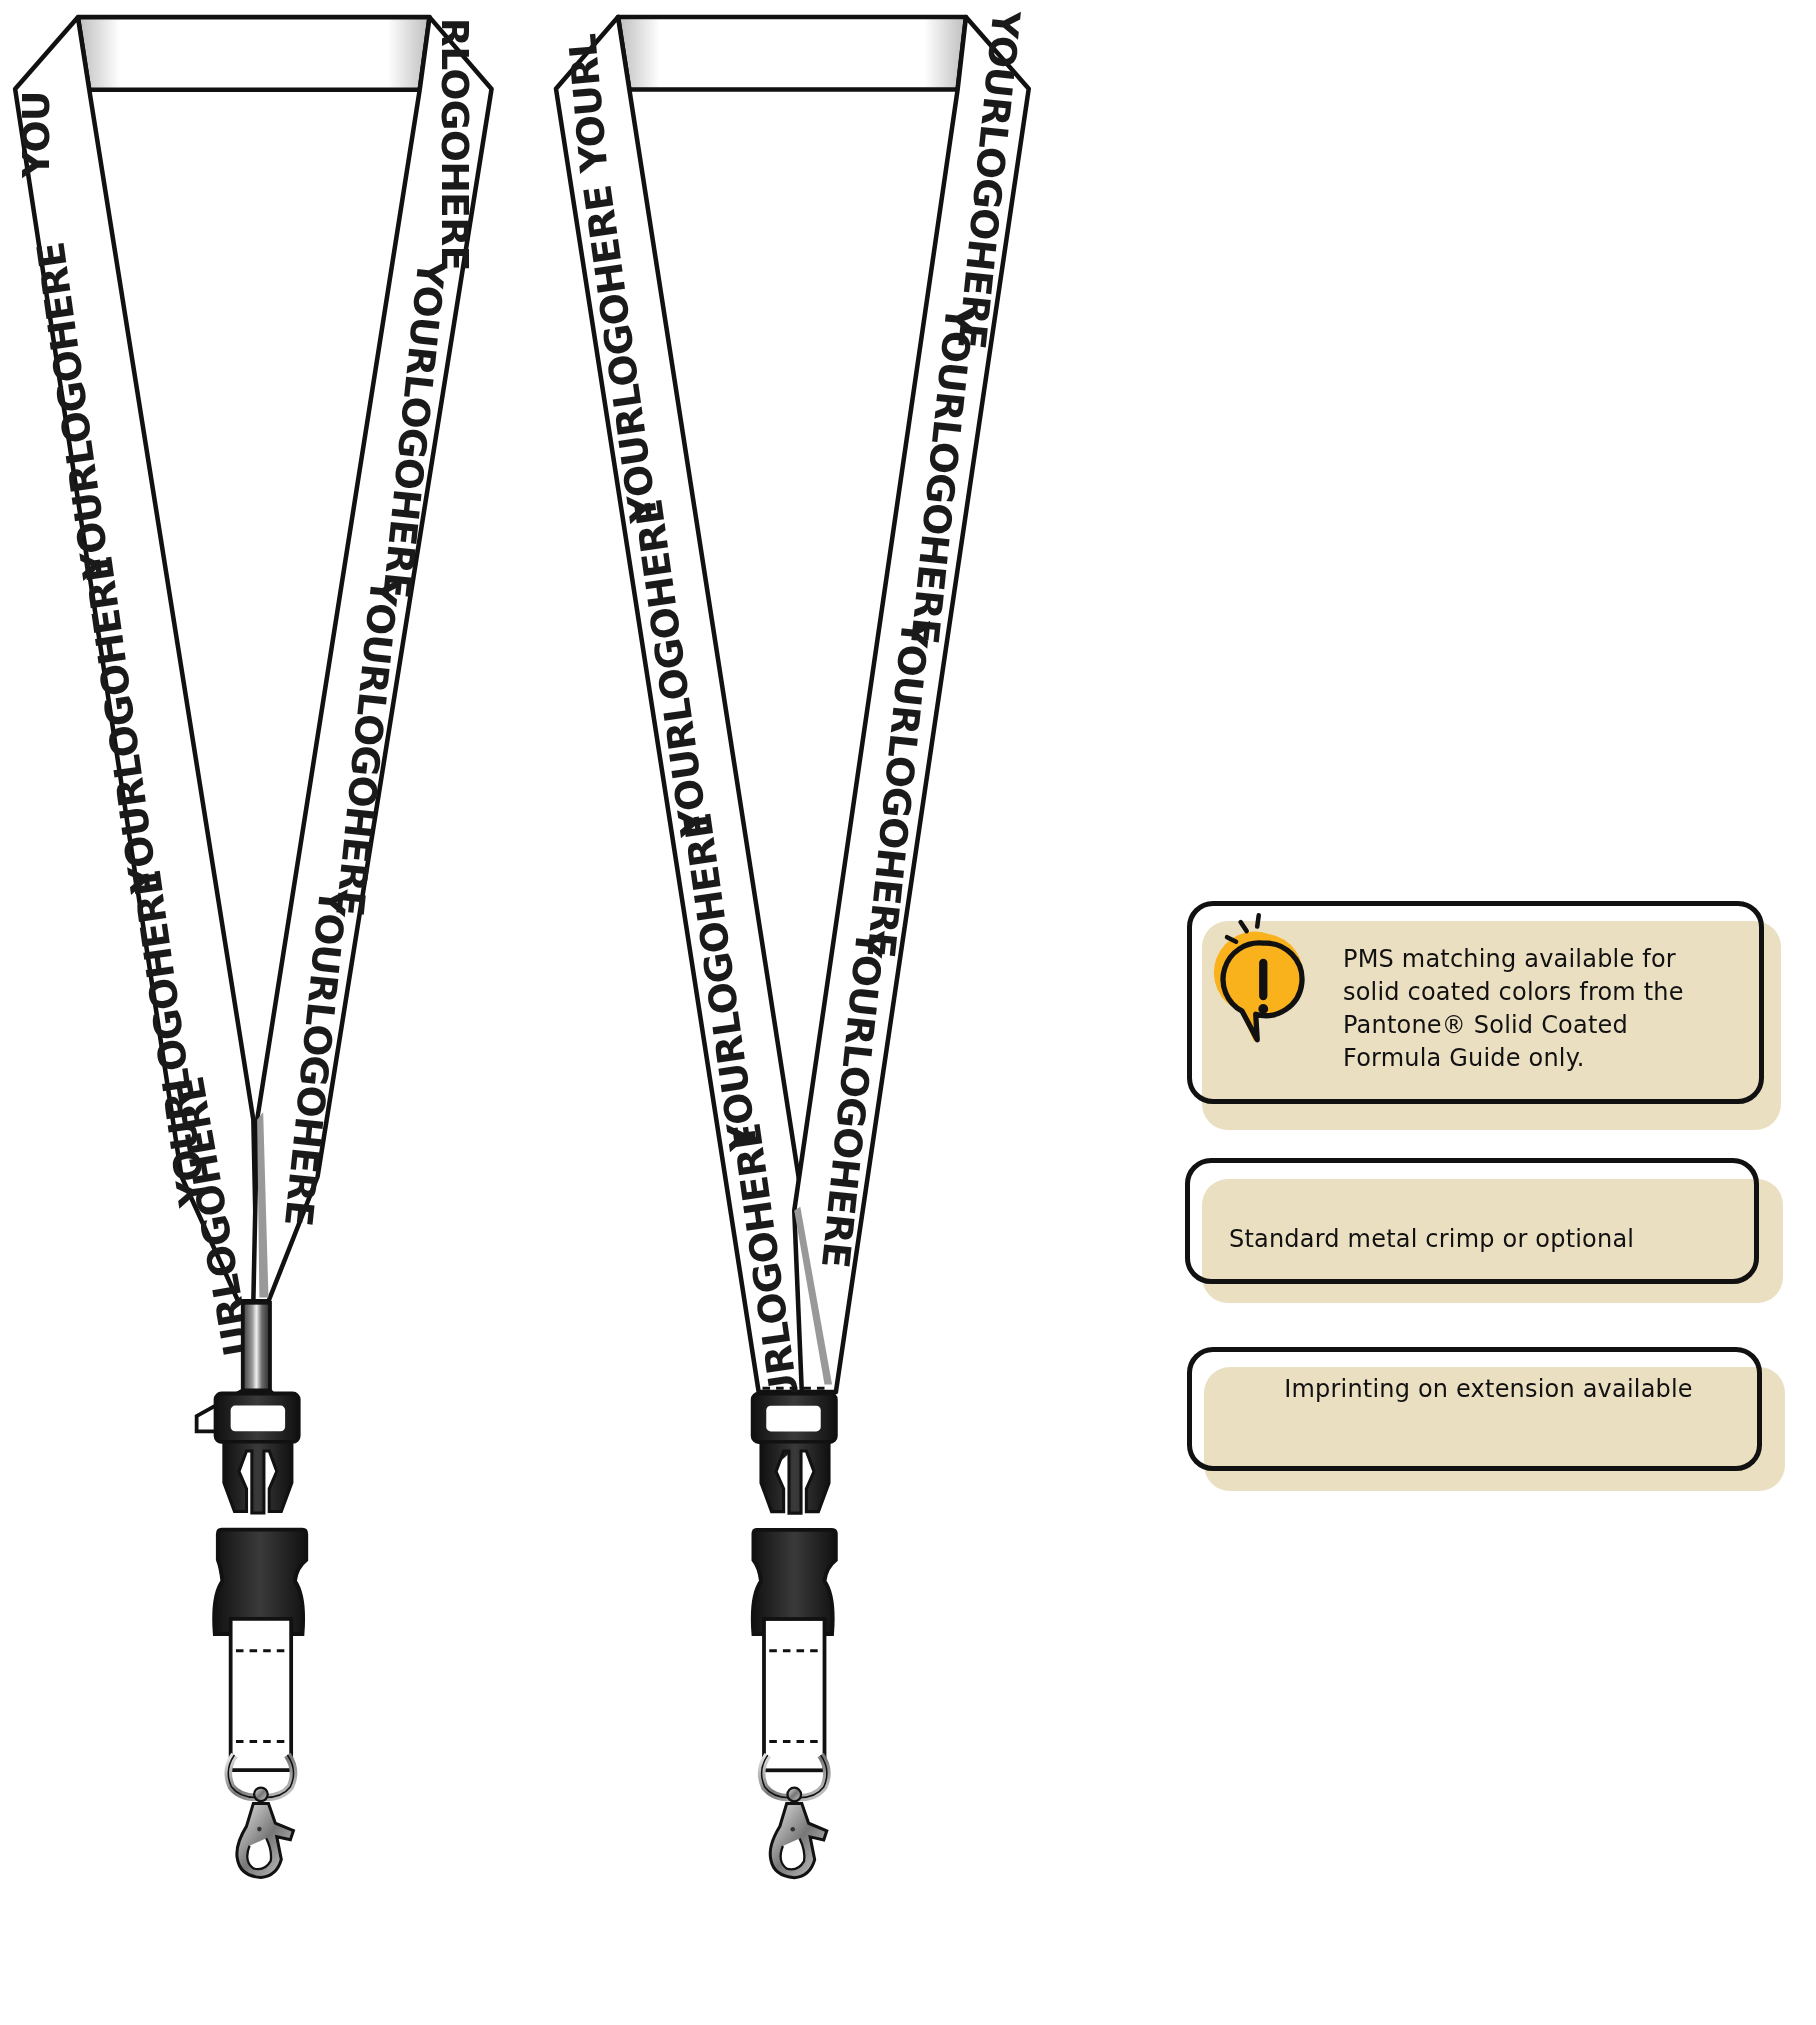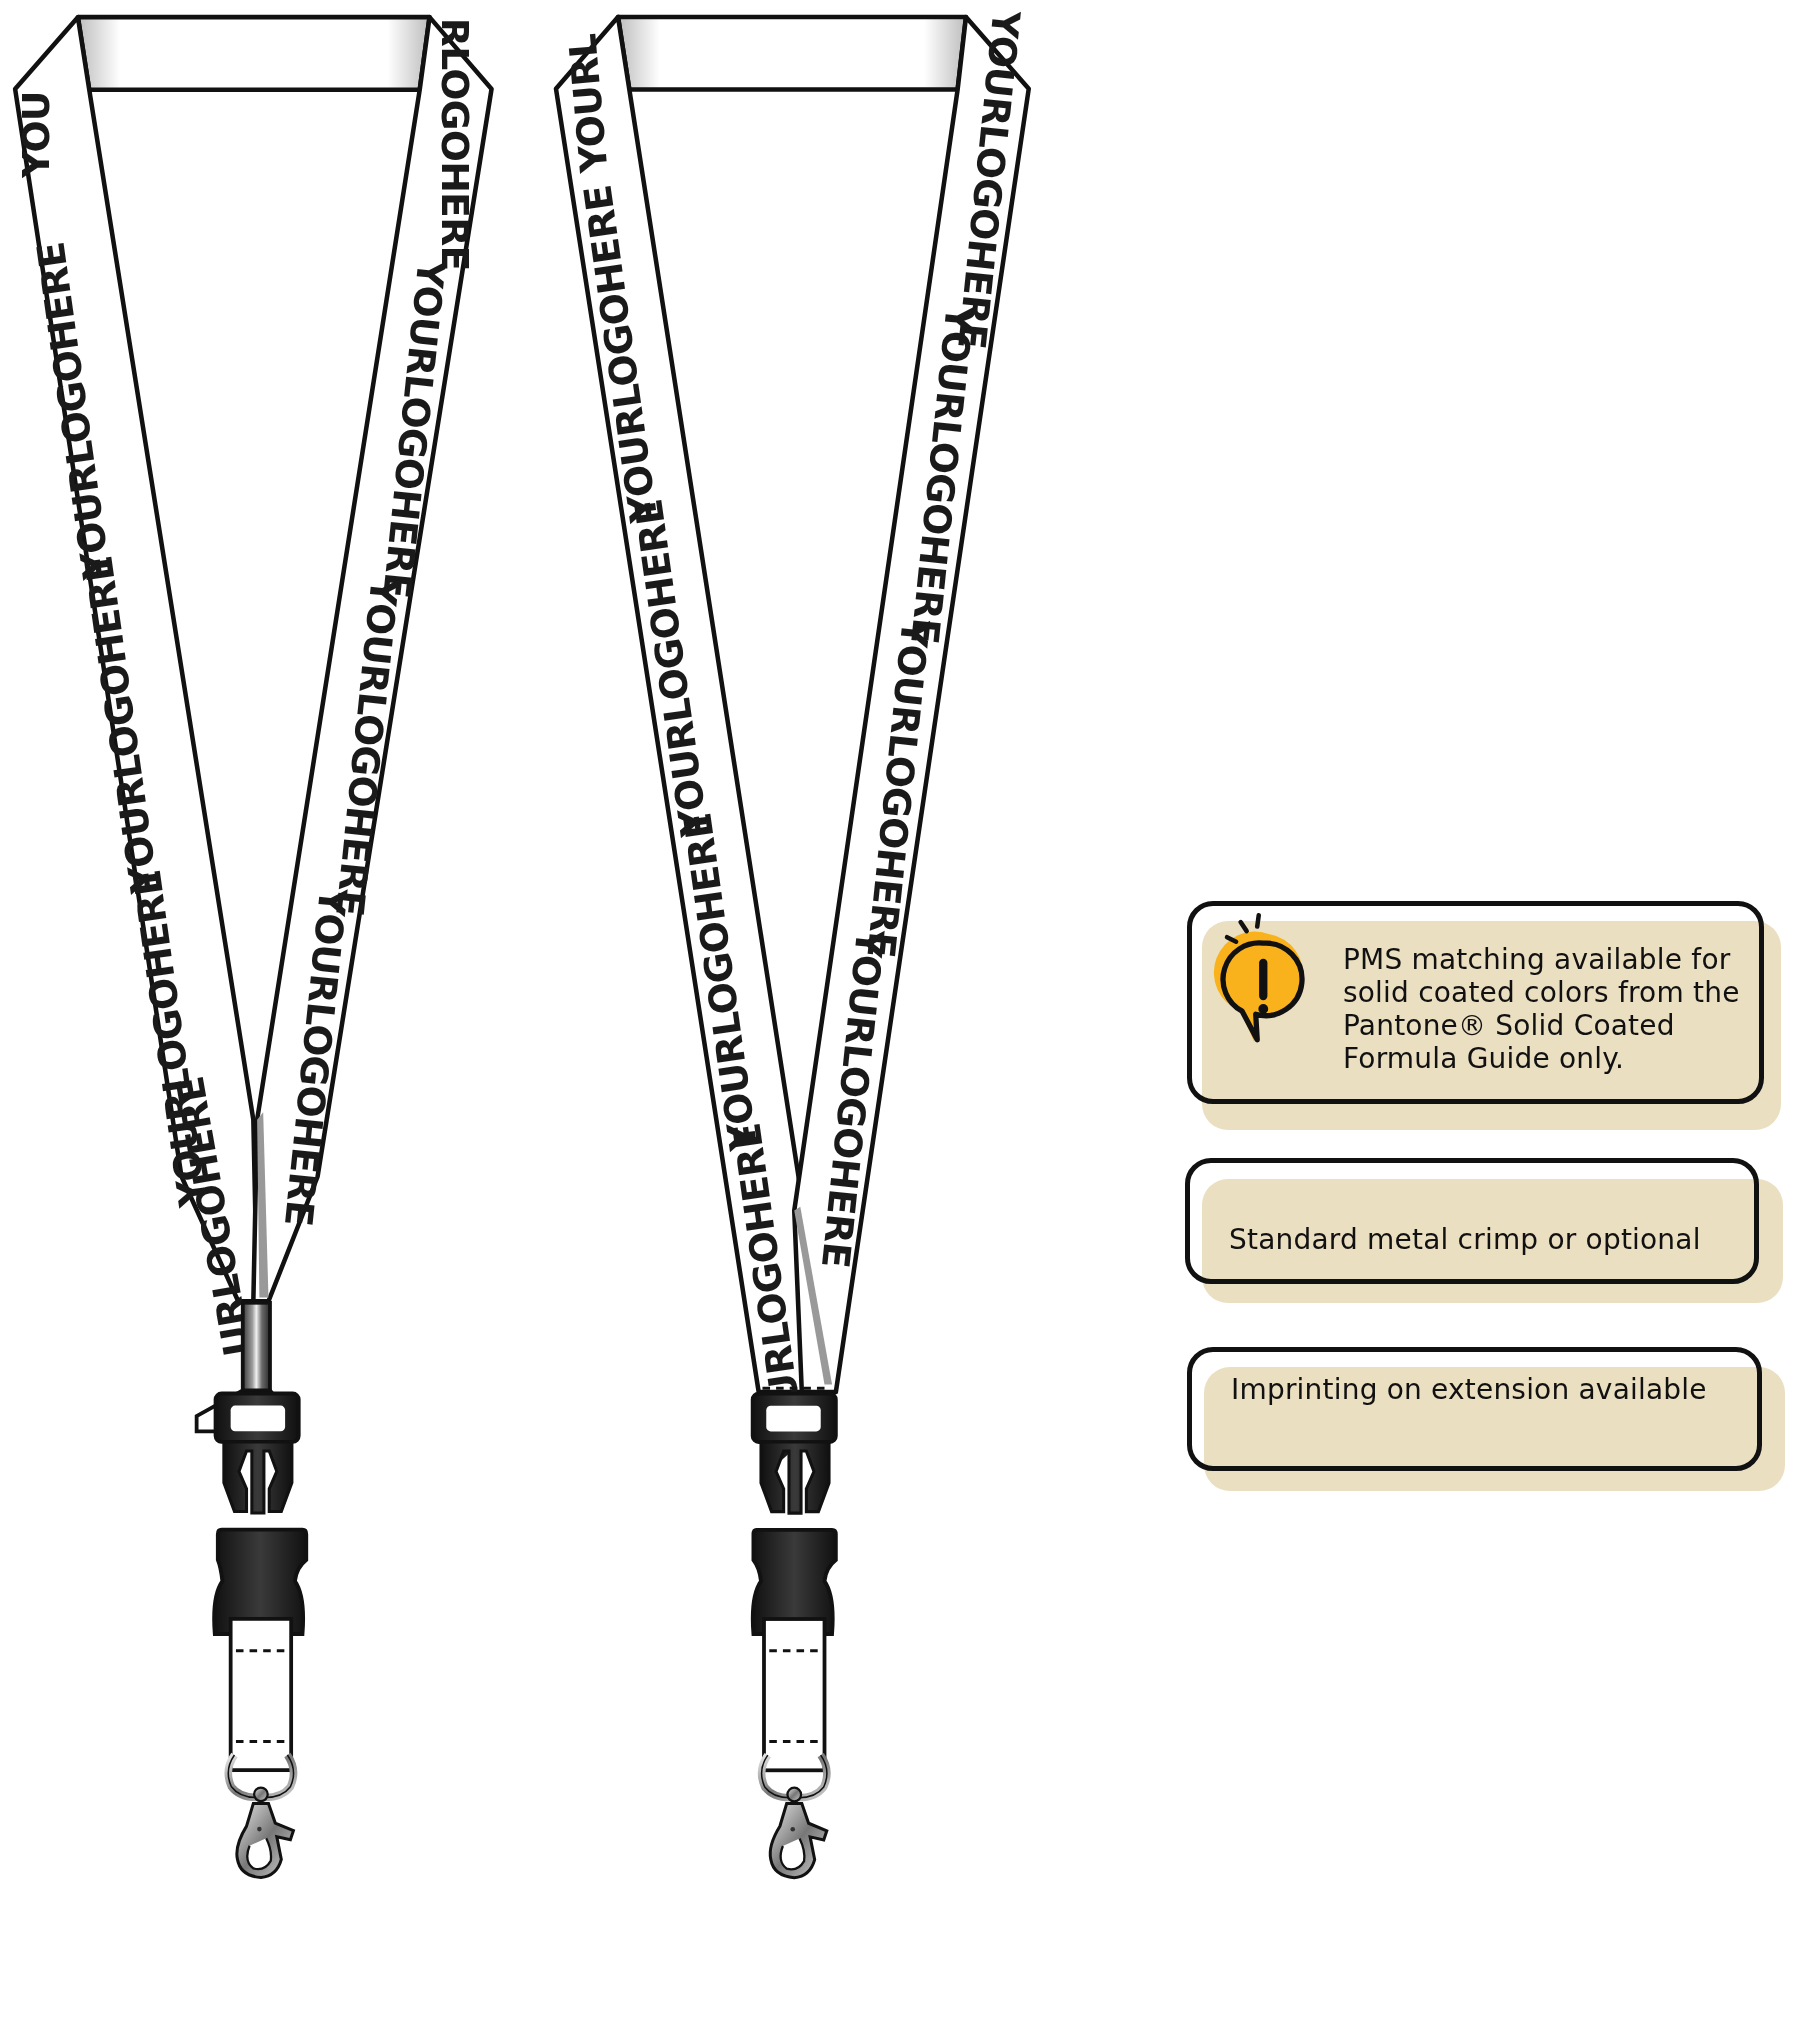--- a/index.html
+++ b/index.html
@@ -1,21 +1,21 @@
 <!DOCTYPE html>
 <html style="font-size:12px"><head>
 <meta charset="utf-8">
 <style>
   html, body { margin:0; padding:0; background:#ffffff; }
   body { width:1816px; height:2025px; position:relative; overflow:hidden; font-family:"DejaVu Sans", sans-serif; }
   .lanyard { position:absolute; left:0; top:0; }
   .note { position:absolute; }
   .note .shadow { position:absolute; background:#ebdfc2; border-radius:26px; }
   .note .frame { position:absolute; border:5.3px solid #111; border-radius:26px; box-sizing:border-box; background:transparent; }
-  .note .text { position:absolute; color:#111; font-size:28px; line-height:33px; letter-spacing:0.2px; }
+  .note .text { position:absolute; color:#111; font-size:24px; line-height:33px; letter-spacing:0.2px; }
   .logo-text { font-family:"DejaVu Sans", sans-serif; font-weight:bold; font-size:50px; fill:#1a1a1a; letter-spacing:-1px; }
 </style>
 </head>
 <body>
 
 <svg class="lanyard" width="605" height="1937" viewBox="0 0 800 2560">
   <defs>
     <linearGradient id="bandShadeL" x1="0" x2="1" y1="0" y2="0">
       <stop offset="0" stop-color="#bdbdbd"></stop>
         <stop offset="0.12" stop-color="#ffffff"></stop>
@@ -215,17 +215,17 @@
   <div class="shadow" style="left:16.6px; top:21px; width:581px; height:124px;"></div>
   <div class="frame" style="left:0; top:0; width:574px; height:126px;"></div>
   <div class="text" style="left:44px; top:29px; width:515px;margin-top:36px;">
     <div>Standard metal crimp or optional</div>
   </div>
 </div>
 
 <div class="note" style="left:1187px; top:1347px; width:598px; height:151px;">
   <div class="shadow" style="left:16.6px; top:19.7px; width:581px; height:124px;"></div>
   <div class="frame" style="left:0; top:0; width:575px; height:124px;"></div>
-  <div class="text" style="left:44px; top:26px; width:515px;">
+  <div class="text" style="left:44px; top:26px; width:515px;text-align:center;">
     <div>Imprinting on extension available</div>
   </div>
 </div>
 
 
 </body></html>

